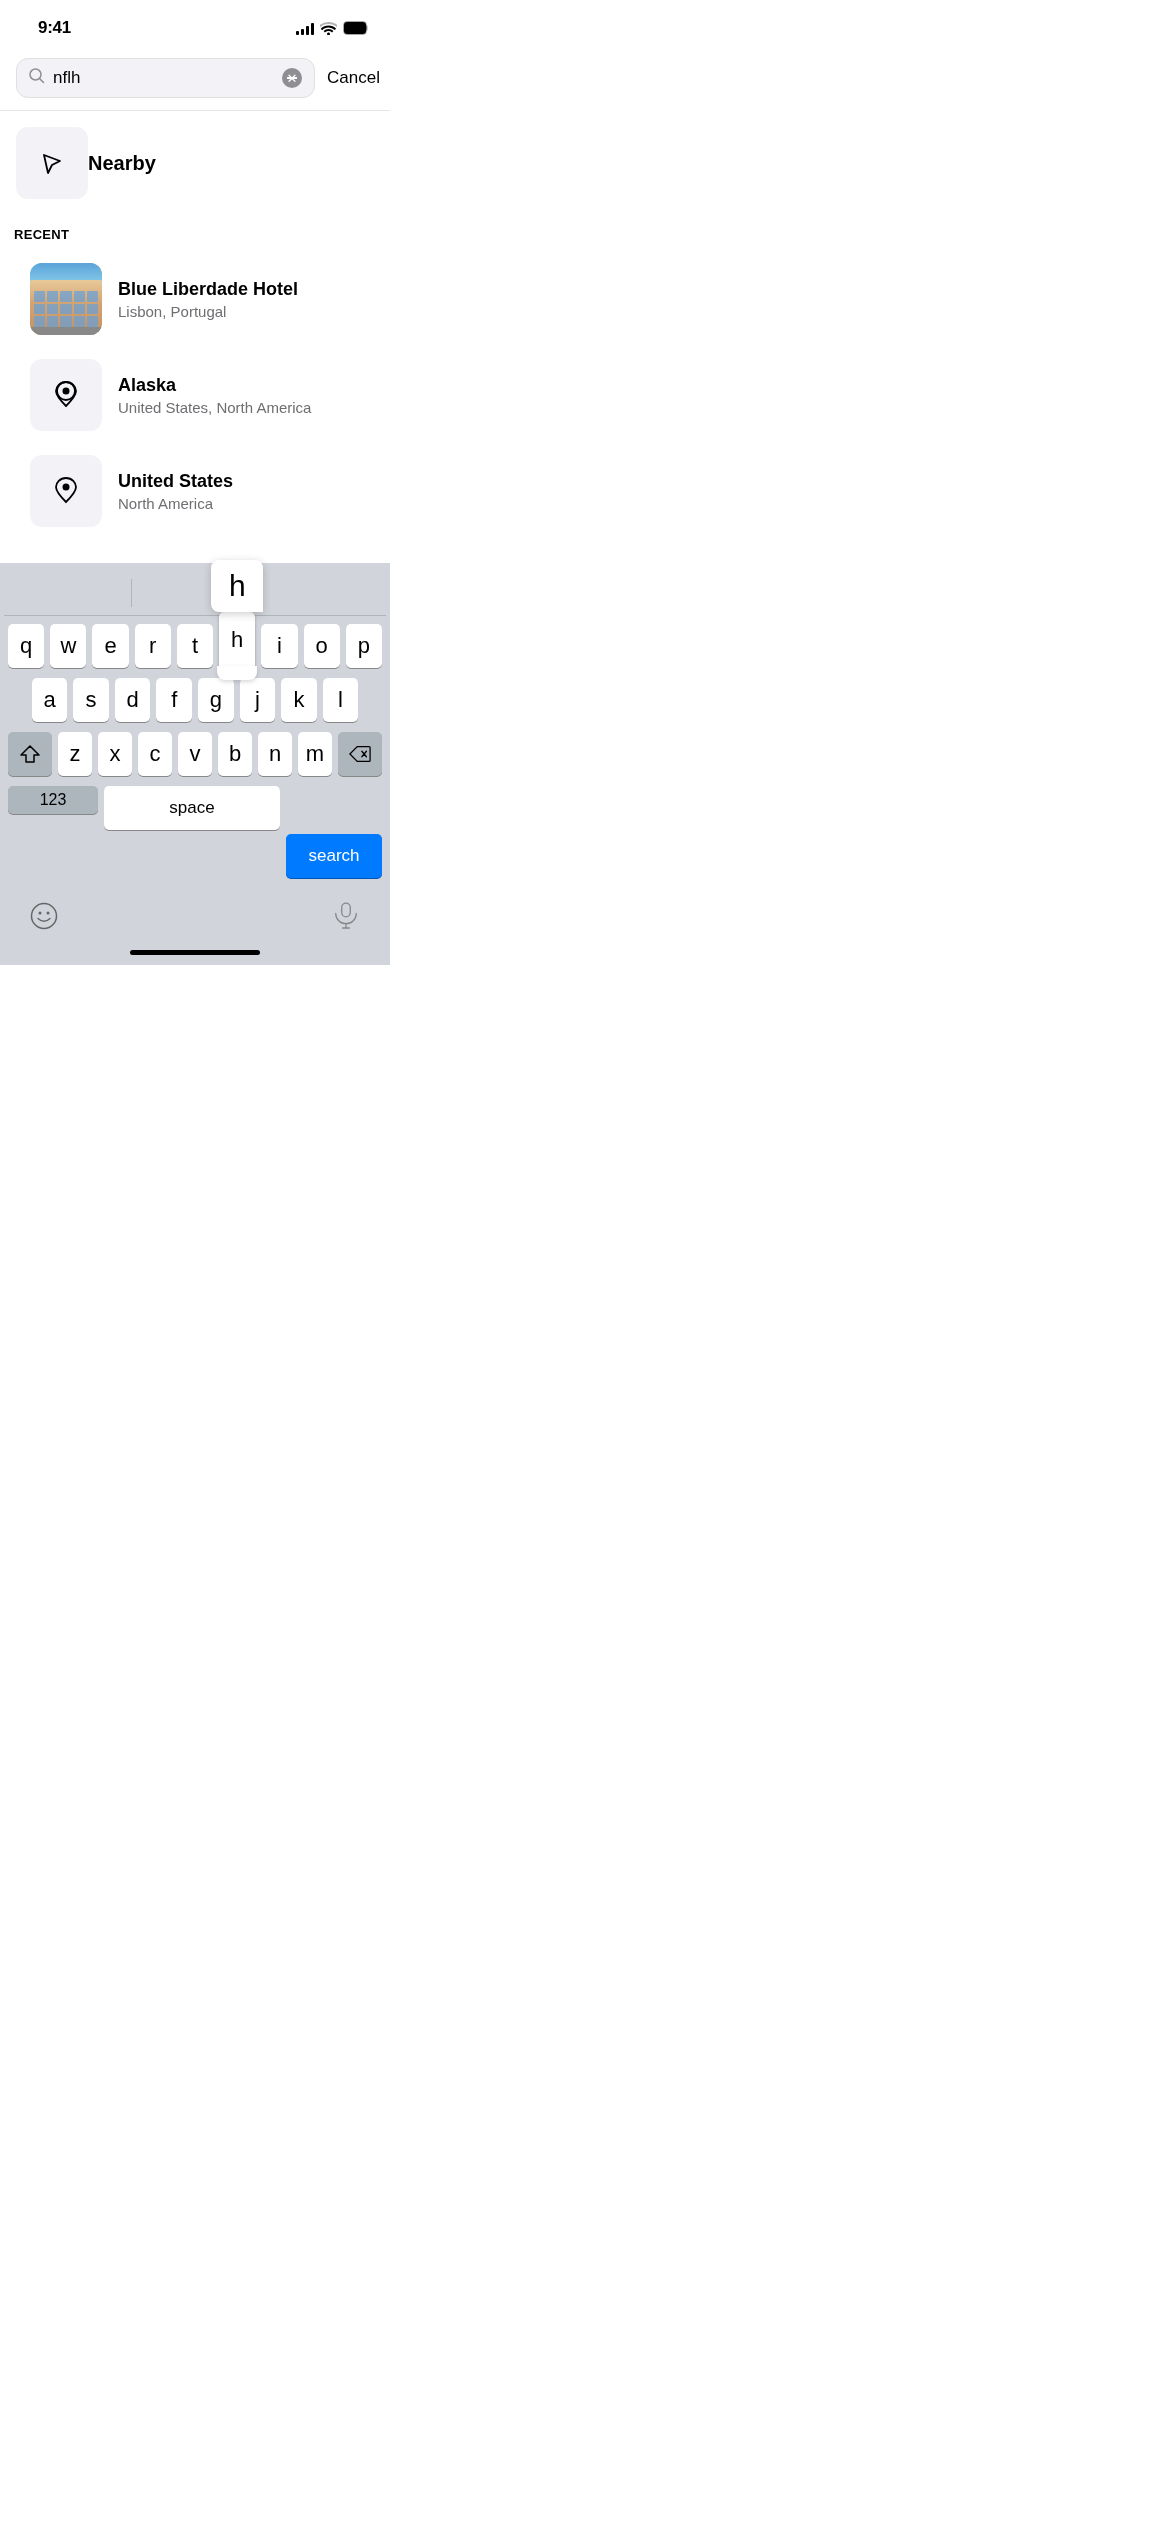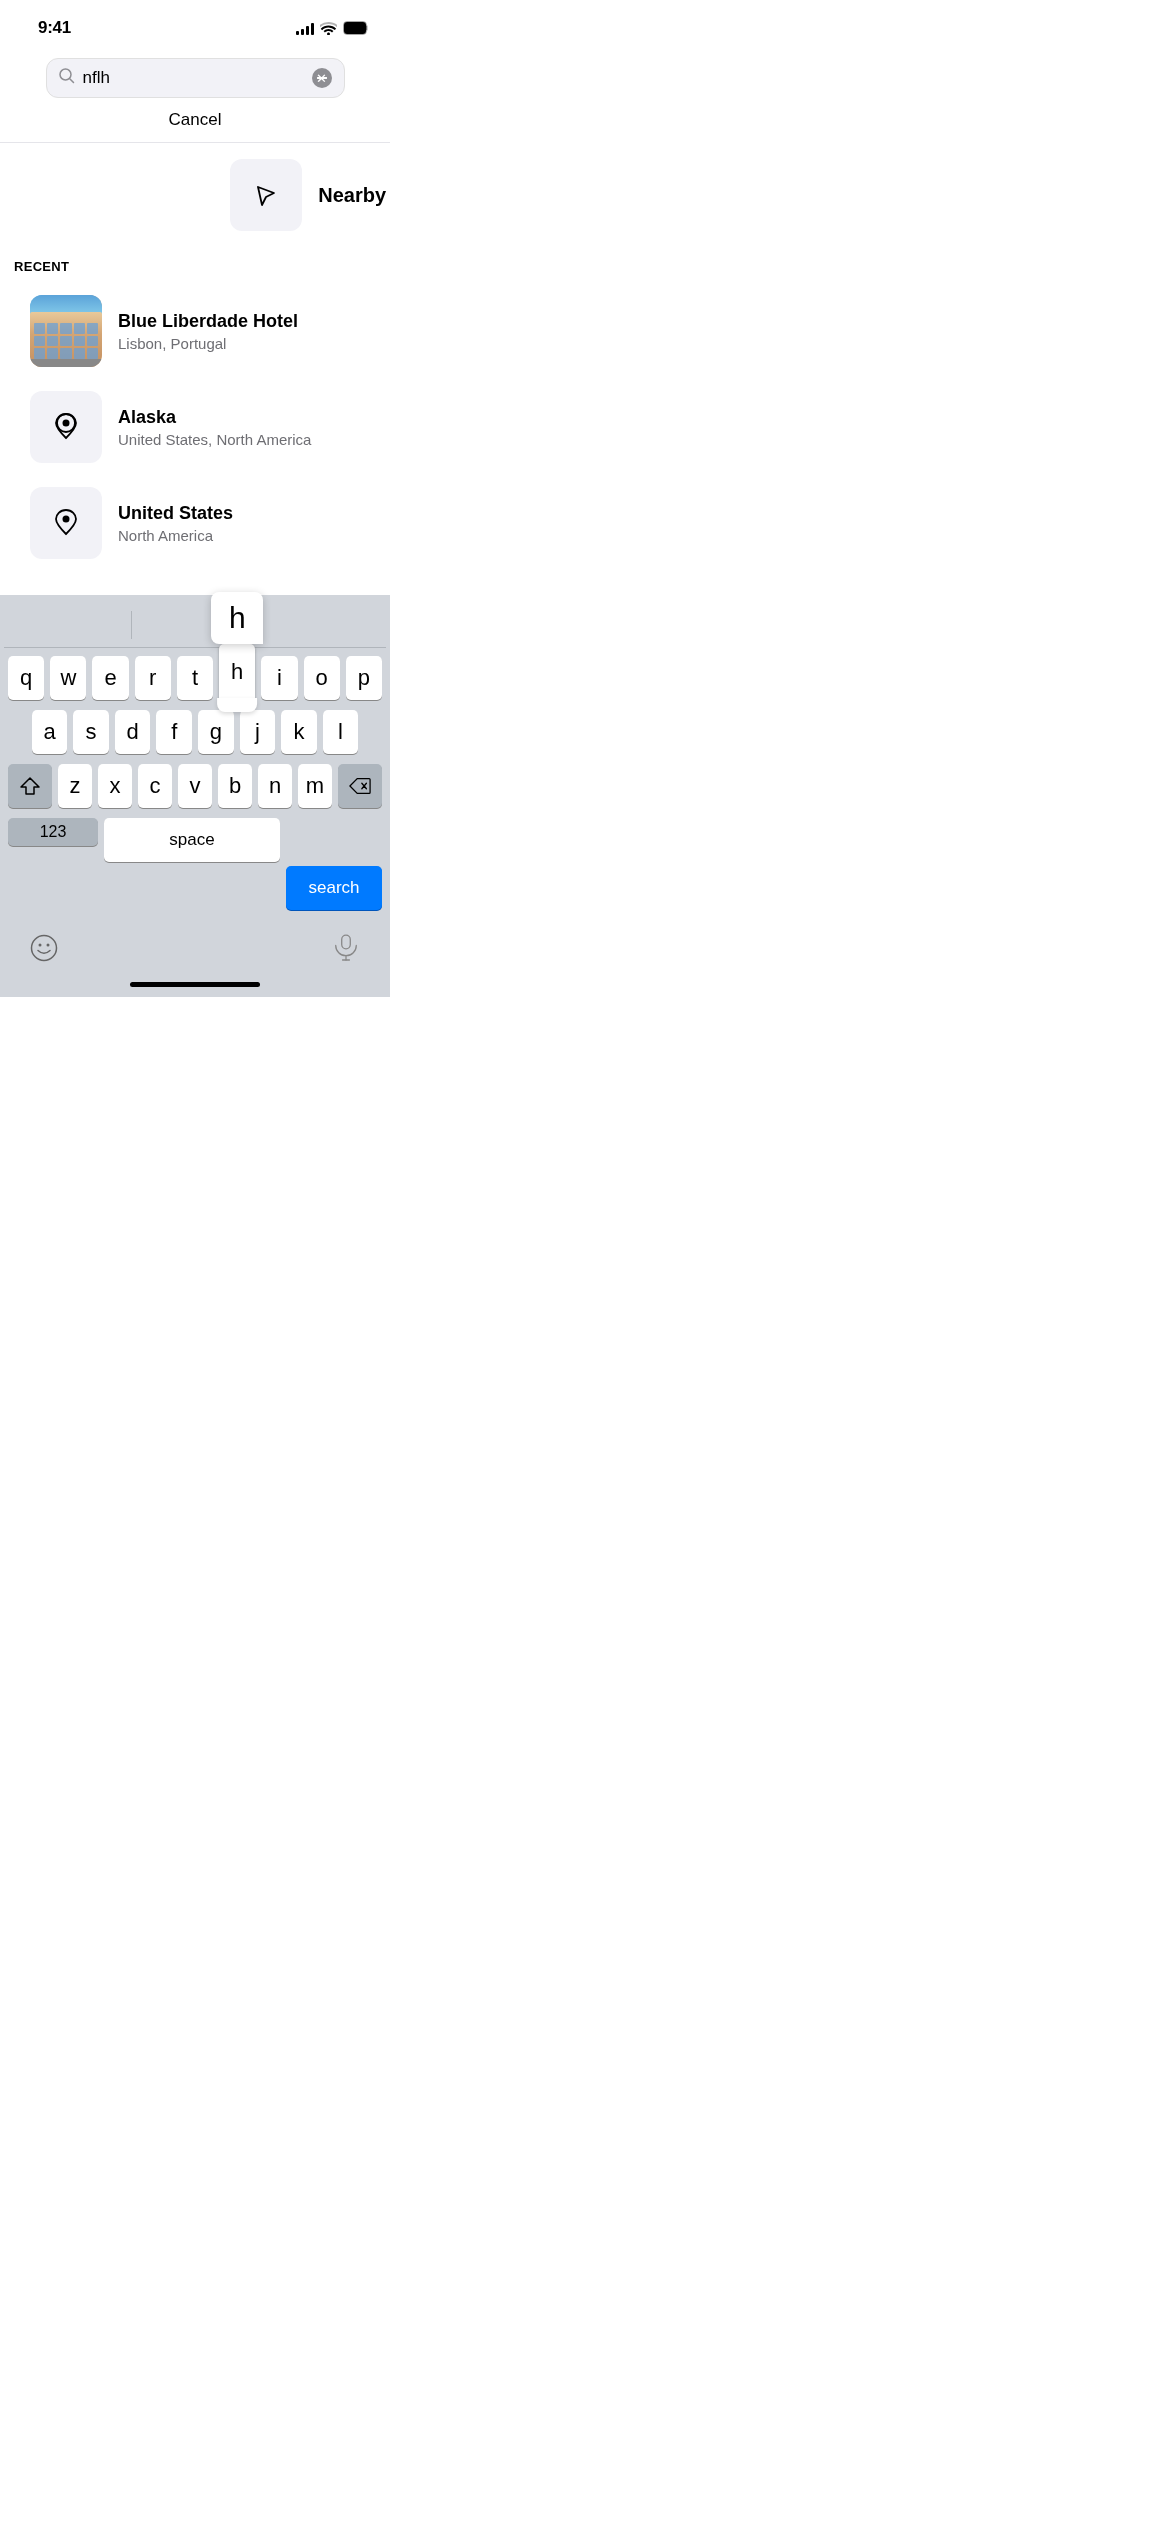--- a/index.html
+++ b/index.html
@@ -44,21 +44,20 @@
       background: #000;
       border-radius: 1px;
     }
 
     
     .search-bar-row {
       display: flex;
       align-items: center;
       padding: 8px 16px 12px 16px;
       gap: 12px;
-      flex-direction: column;
     }
     .search-input-container {
       flex: 1;
       display: flex;
       align-items: center;
       background: #f2f2f7;
       border-radius: 12px;
       padding: 9px 12px;
       gap: 8px;
       border: 1px solid #e0e0e0;
@@ -115,23 +114,21 @@
     .divider {
       height: 1px;
       background: #e5e5ea;
       margin: 0;
     }
 
     
     .nearby-row {
       display: flex;
       align-items: center;
-      padding: 16px 4px;
-      gap: 16px;
-      justify-content: flex-end;
+      padding: 16px 16px;
     }
     .nearby-icon-box {
       width: 72px;
       height: 72px;
       background: #f2f2f7;
       border-radius: 12px;
       display: flex;
       align-items: center;
       justify-content: center;
       flex-shrink: 0;

